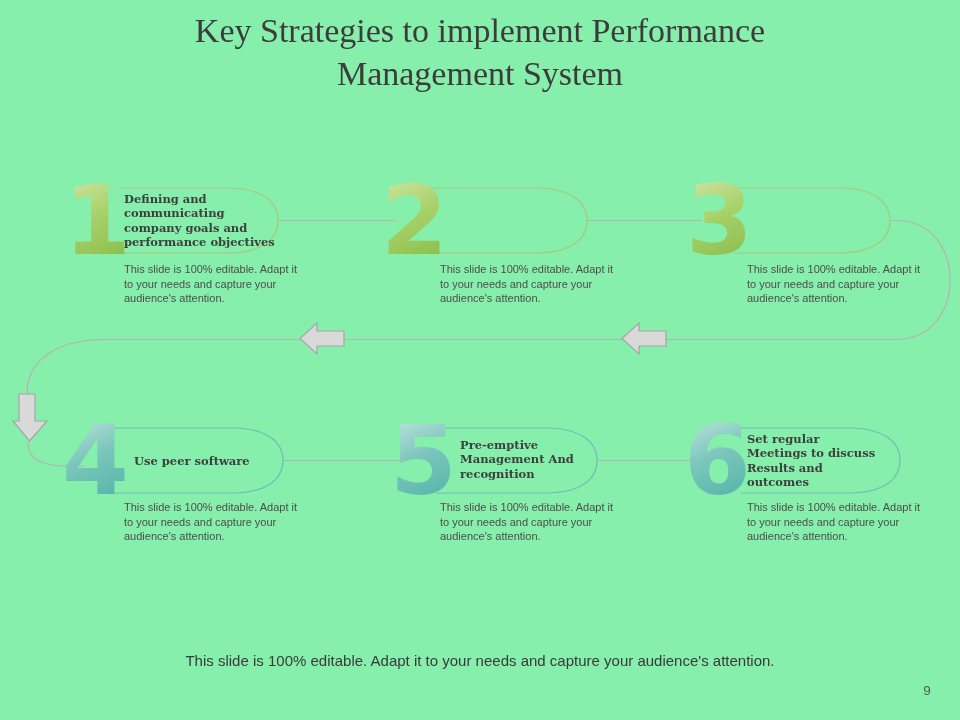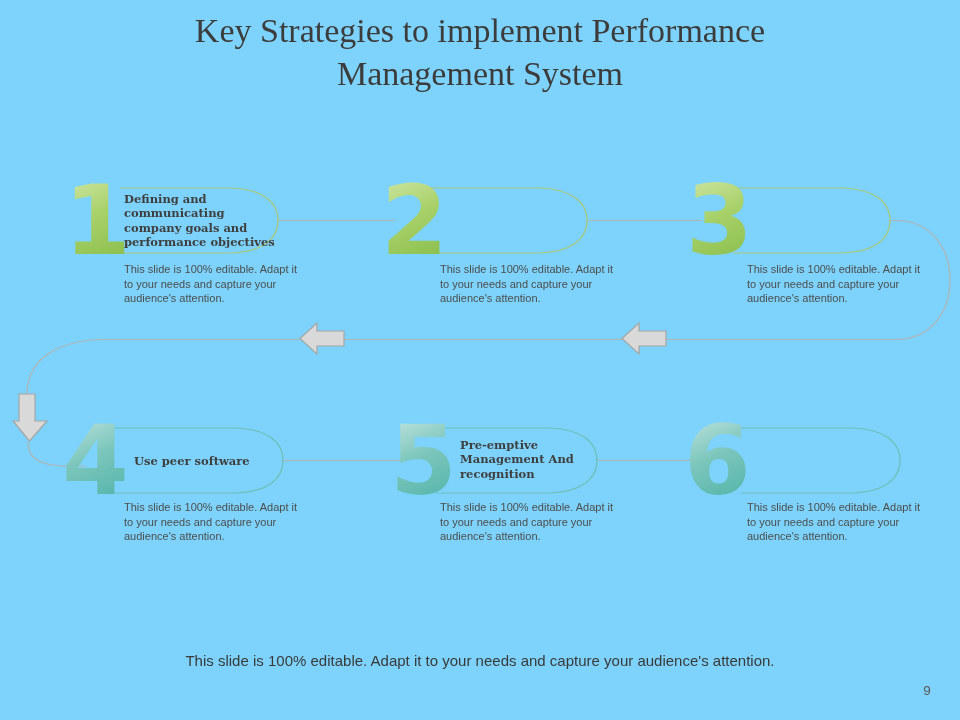--- a/index.html
+++ b/index.html
@@ -1,16 +1,16 @@
 <!DOCTYPE html>
 <html><head>
 <meta charset="utf-8">
 <style>
   html,body{margin:0;padding:0;background:#ffffff;}
-  .slide{position:relative;width:960px;height:720px;background:#7dd3fc;overflow:hidden;
+  .slide{position:relative;width:960px;height:720px;background:#86efac;overflow:hidden;
          font-family:"Liberation Sans",sans-serif;}
   .title{position:absolute;left:130px;top:10px;width:700px;text-align:center;
          font-family:"Liberation Serif",serif;font-size:34px;line-height:1.25;
          color:#3c3c3c;font-weight:400;}
   .flow-svg{position:absolute;left:0;top:0;width:960px;height:720px;}
   .num{position:absolute;font-family:"DejaVu Sans",sans-serif;font-weight:bold;
        font-size:96px;line-height:96px;letter-spacing:-2px;}
   .num.green{color:#8cc052;}
   .num.teal{color:#54b7ac;}
   @supports ((-webkit-background-clip:text) or (background-clip:text)){
@@ -76,18 +76,19 @@
 
   <div class="num teal" style="left:62px;top:413px;">4</div>
   <div class="pill-title" style="left:134px;top:454px;width:160px;">Use peer software</div>
   <div class="desc" style="left:124px;top:500px;">This slide is 100% editable. Adapt it to your needs and capture your audience's attention.</div>
 
   <div class="num teal" style="left:390px;top:413px;">5</div>
   <div class="pill-title" style="left:460px;top:438px;width:140px;">Pre-emptive Management And recognition</div>
   <div class="desc" style="left:440px;top:500px;">This slide is 100% editable. Adapt it to your needs and capture your audience's attention.</div>
 
   <div class="num teal" style="left:684px;top:413px;">6</div>
+  <div class="pill-title" style="left:747px;top:432px;width:135px;">Set regular Meetings to discuss Results and outcomes</div>
   <div class="desc" style="left:747px;top:500px;">This slide is 100% editable. Adapt it to your needs and capture your audience's attention.</div>
 
   <div class="footer">This slide is 100% editable. Adapt it to your needs and capture your audience's attention.</div>
   <div class="page-number">9</div>
 
 </div>
 
 </body></html>

